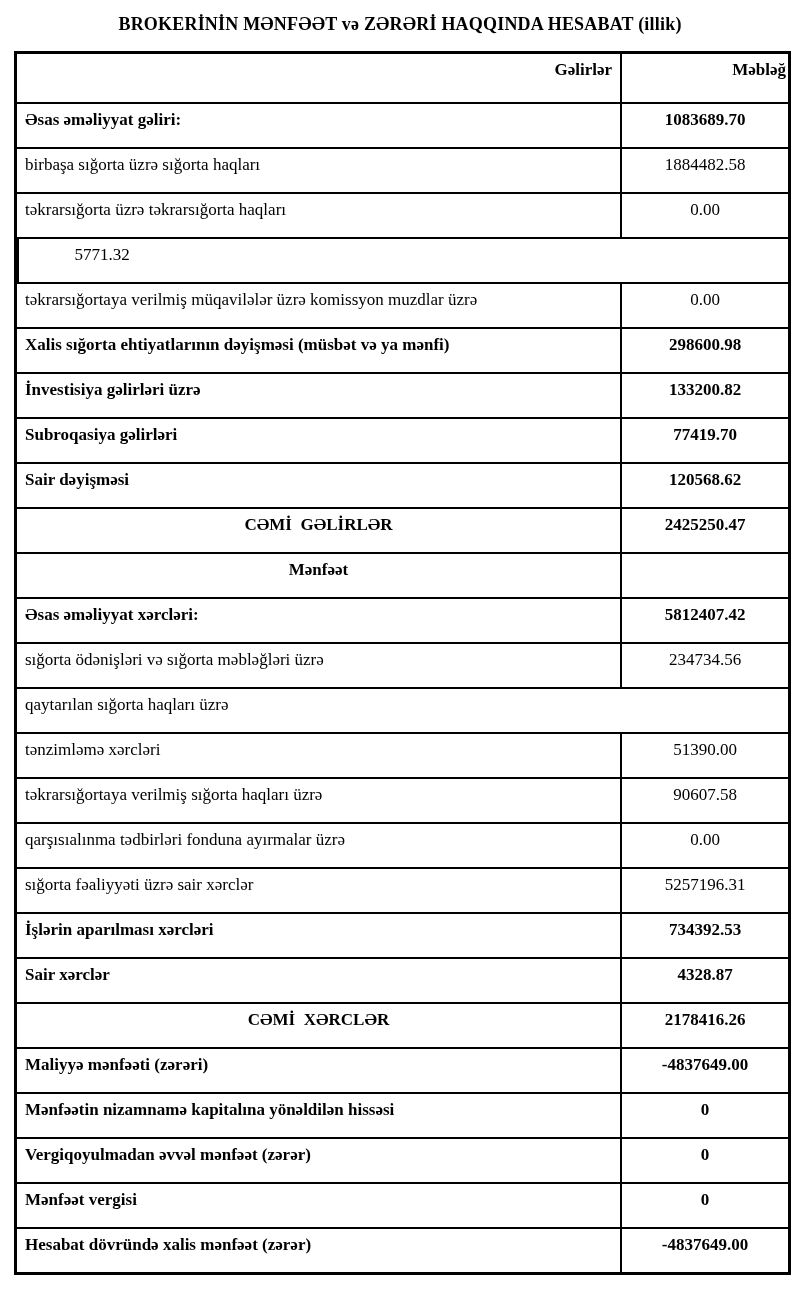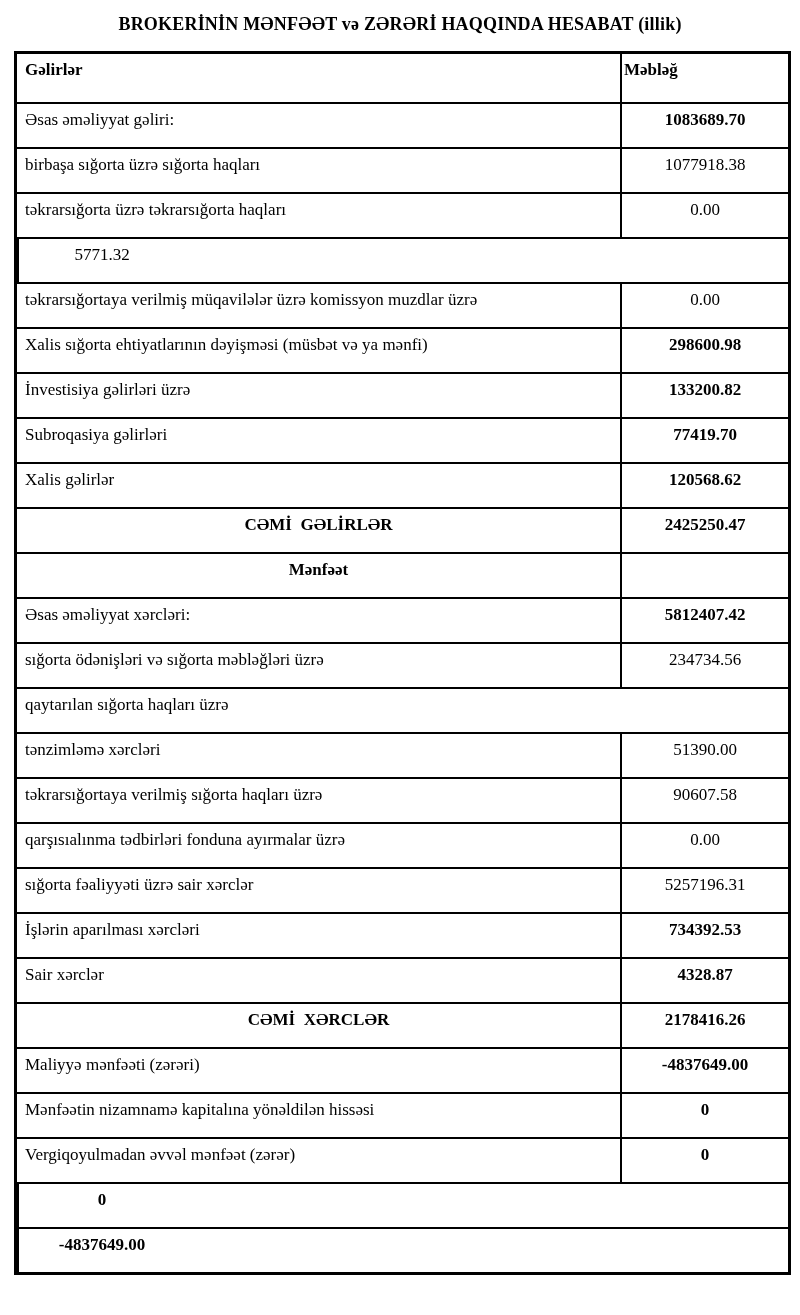--- a/index.html
+++ b/index.html
@@ -56,25 +56,25 @@
   .cell.amount {
     width: 168px;
     border-left: 2px solid #000000;
     text-align: center;
     padding-left: 2px;
     padding-right: 2px;
   }
   
   .row.header .cell {
     font-weight: bold;
-    text-align: left;
+    text-align: right;
   }
   
   .row.r-section .cell.label {
-    font-weight: normal;
+    font-weight: bold;
     text-align: left;
   }
   .row.r-section .cell.amount {
     font-weight: bold;
   }
   
   .row.r-sub .cell.label {
     font-weight: normal;
     text-align: left;
   }
@@ -103,21 +103,21 @@
       <div class="cell label">Gəlirlər</div>
       <div class="cell amount">Məbləğ</div>
     </div>
 
     <div class="row r-section">
       <div class="cell label">Əsas əməliyyat gəliri:</div>
       <div class="cell amount">1083689.70</div>
     </div>
     <div class="row r-sub">
       <div class="cell label">birbaşa sığorta üzrə sığorta haqları</div>
-      <div class="cell amount">1077918.38</div>
+      <div class="cell amount">1884482.58</div>
     </div>
     <div class="row r-sub">
       <div class="cell label">təkrarsığorta üzrə təkrarsığorta haqları</div>
       <div class="cell amount">0.00</div>
     </div>
     <div class="row r-sub">
       <div class="cell amount">5771.32</div>
     </div>
     <div class="row r-sub">
       <div class="cell label">təkrarsığortaya verilmiş müqavilələr üzrə komissyon muzdlar üzrə</div>
@@ -129,21 +129,21 @@
     </div>
     <div class="row r-section">
       <div class="cell label">İnvestisiya gəlirləri üzrə</div>
       <div class="cell amount">133200.82</div>
     </div>
     <div class="row r-section">
       <div class="cell label">Subroqasiya gəlirləri</div>
       <div class="cell amount">77419.70</div>
     </div>
     <div class="row r-section">
-      <div class="cell label">Xalis gəlirlər</div>
+      <div class="cell label">Sair dəyişməsi</div>
       <div class="cell amount">120568.62</div>
     </div>
     <div class="row r-total">
       <div class="cell label">CƏMİ  GƏLİRLƏR</div>
       <div class="cell amount">2425250.47</div>
     </div>
     <div class="row r-total">
       <div class="cell label">Mənfəət</div>
       <div class="cell amount"></div>
     </div>
@@ -192,20 +192,22 @@
     </div>
     <div class="row r-section">
       <div class="cell label">Mənfəətin nizamnamə kapitalına yönəldilən hissəsi</div>
       <div class="cell amount">0</div>
     </div>
     <div class="row r-section">
       <div class="cell label">Vergiqoyulmadan əvvəl mənfəət (zərər)</div>
       <div class="cell amount">0</div>
     </div>
     <div class="row r-section">
+      <div class="cell label">Mənfəət vergisi</div>
       <div class="cell amount">0</div>
     </div>
     <div class="row r-section">
+      <div class="cell label">Hesabat dövründə xalis mənfəət (zərər)</div>
       <div class="cell amount">-4837649.00</div>
     </div>
 
   </div>
 </div>
 
 </body></html>

